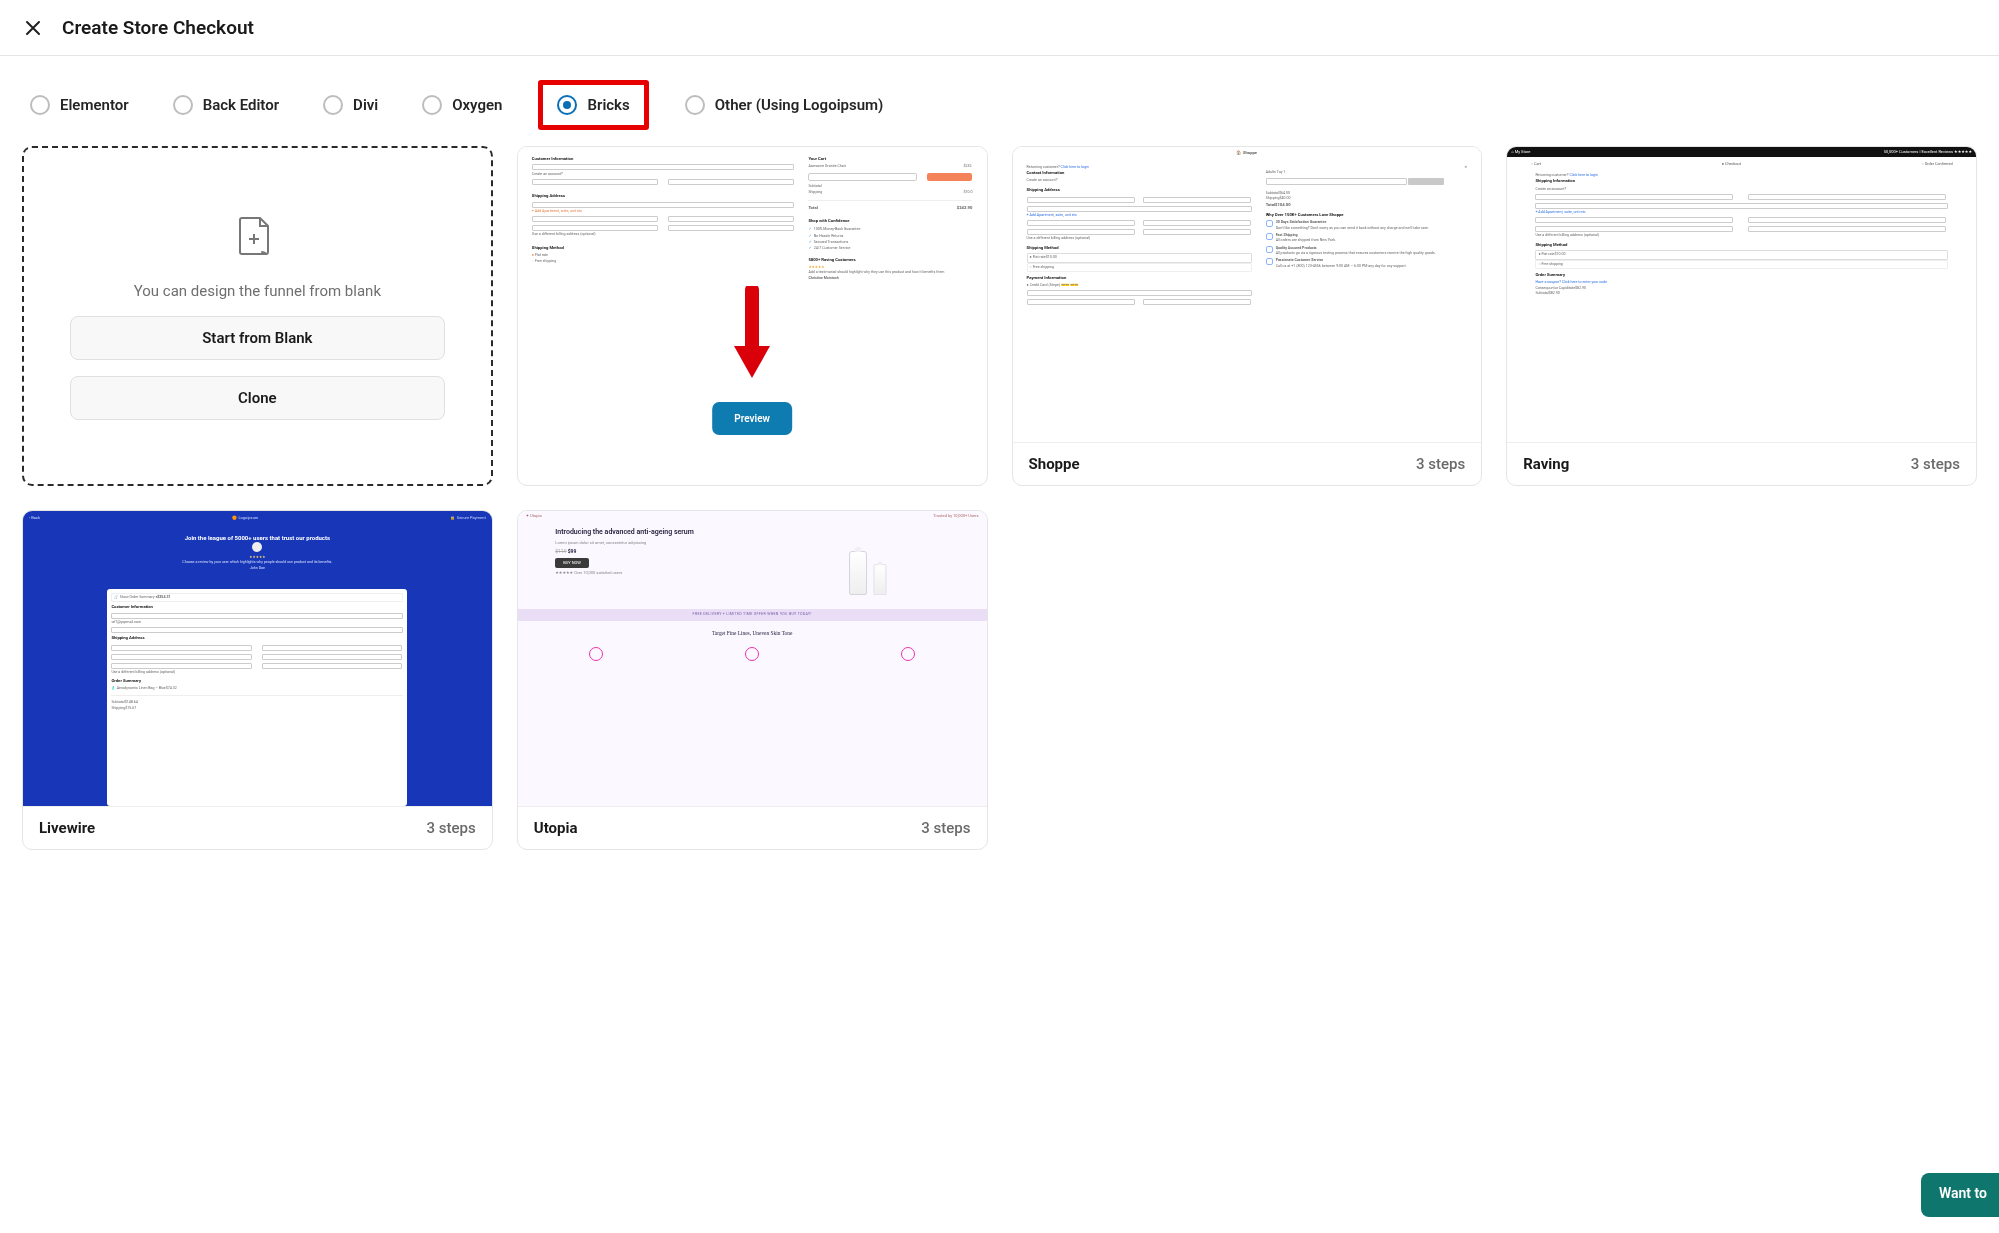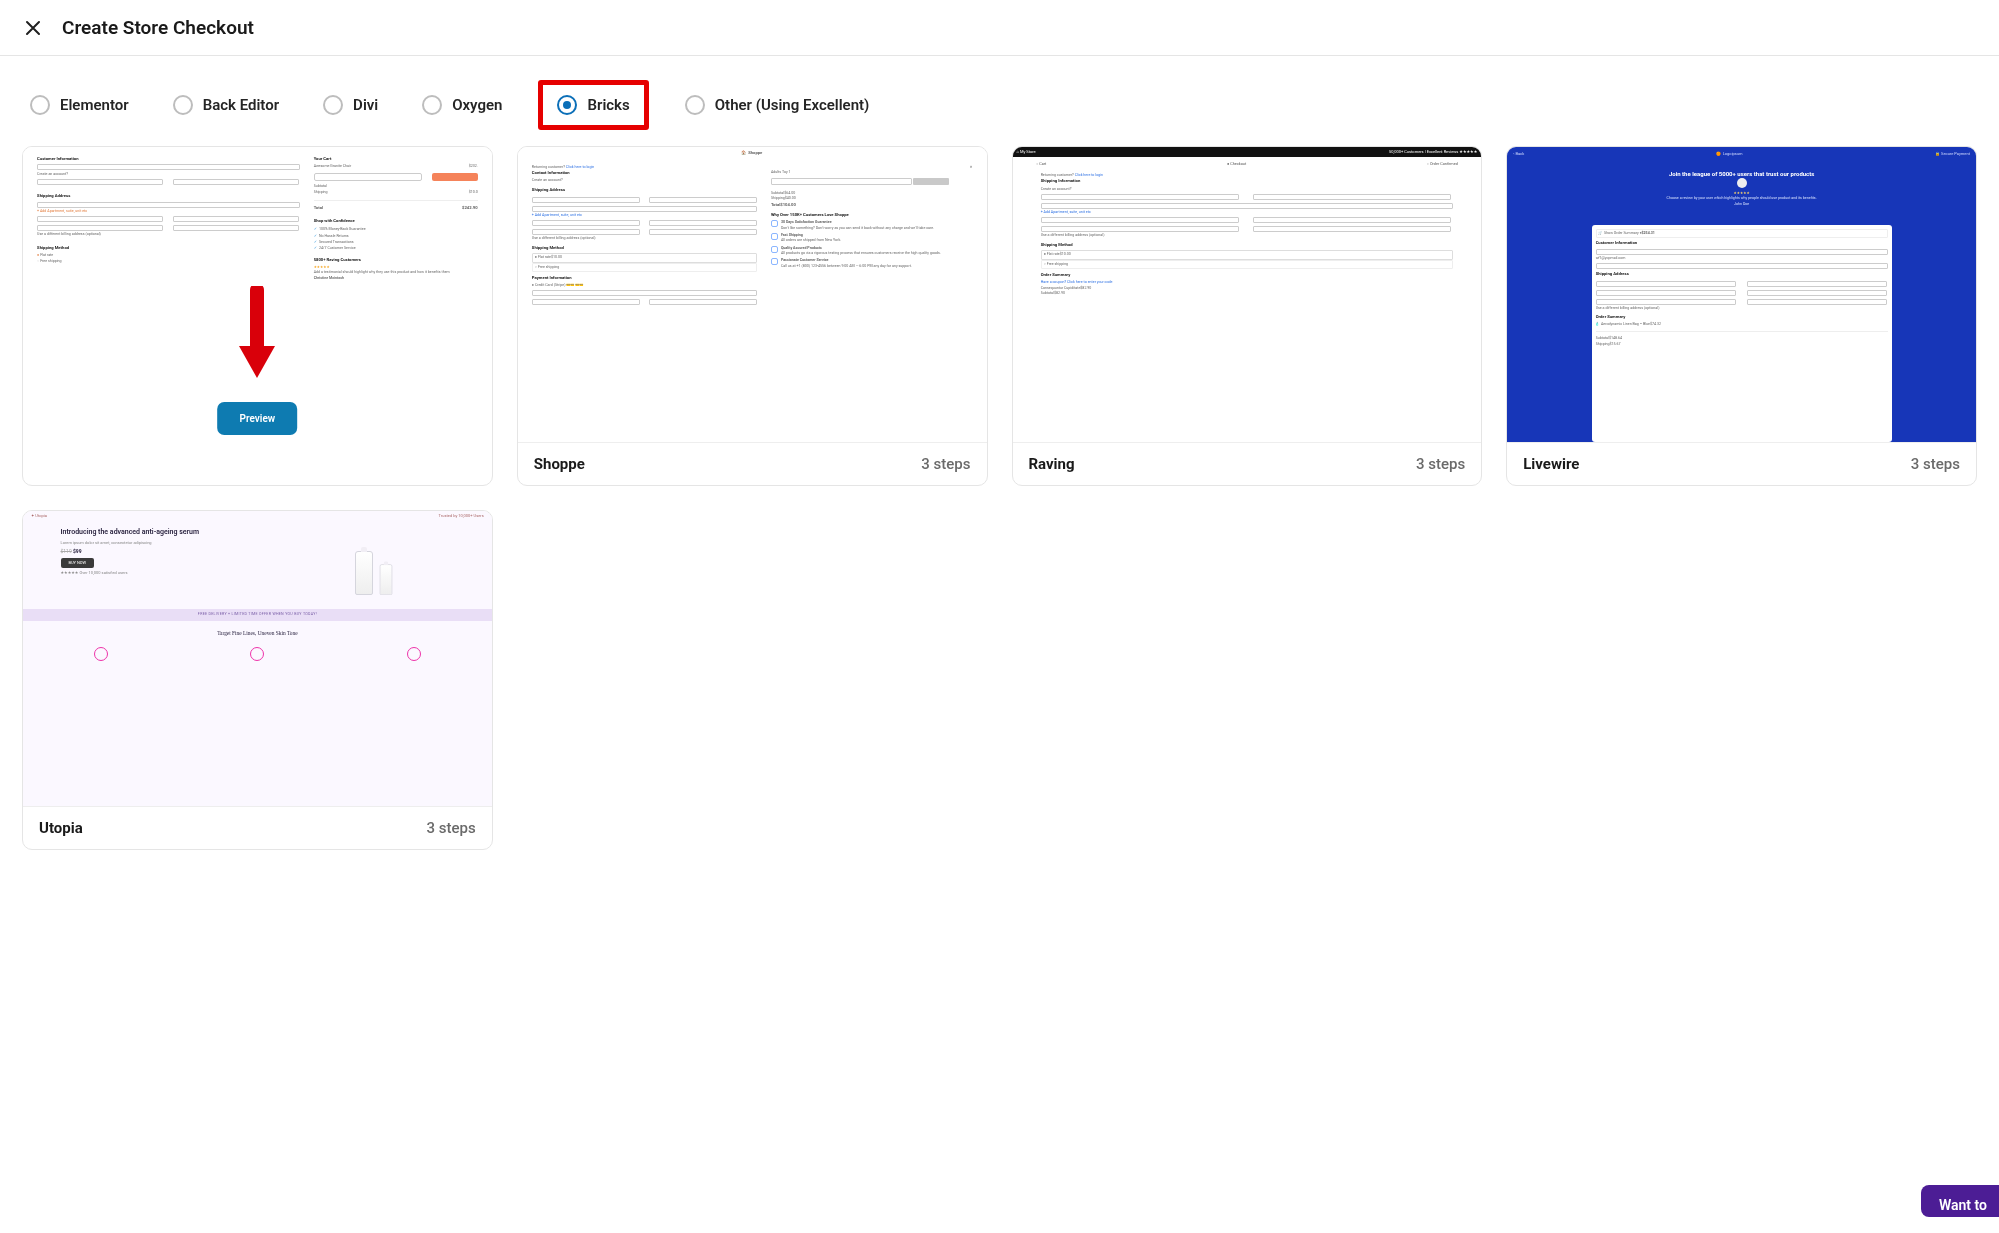--- a/index.html
+++ b/index.html
@@ -212,23 +212,23 @@
   .mock-utopia .stripe{position:absolute;left:0;right:0;top:98px;height:12px;background:#e9def6;color:#7a5ea7;font-size:3.6px;display:flex;align-items:center;justify-content:center;letter-spacing:.3px;}
   .mock-utopia .sub2{position:absolute;left:0;right:0;top:118px;text-align:center;font-size:5.4px;color:#2a2340;font-family:Georgia,serif;}
   .mock-utopia .iconrow{position:absolute;left:0;right:0;top:136px;display:flex;justify-content:space-around;}
   .mock-utopia .pic{width:14px;height:14px;border:0.6px solid #e3a;border-radius:50%;}
 
   
   .divider { height:1px; background:#eee; margin:4px 0; }
   .want-chip {
     position: fixed;
     right: 0; bottom: 16px;
-    background: #4c1d95;
+    background: #0f766e;
     color: #fff;
-    padding: 12px 12px 4px 18px;
+    padding: 12px 12px 16px 18px;
     border-radius: 8px 0 0 8px;
     font-weight: 600;
   }
 
   
   @media (max-width: 1200px) {
     .grid { grid-template-columns: repeat(3, 1fr); }
   }
 </style>
 </head>
@@ -259,26 +259,39 @@
   <label class="tab">
     <span class="radio"></span>
     <span>Oxygen</span>
   </label>
   <label class="tab selected highlight-box">
     <span class="radio"></span>
     <span>Bricks</span>
   </label>
   <label class="tab">
     <span class="radio"></span>
-    <span>Other (Using Excellent)</span>
+    <span>Other (Using Logoipsum)</span>
   </label>
 </div>
 
 <div class="grid">
 
+  <div class="blank-card">
+    <span class="file-ico">
+      <svg viewBox="0 0 48 48" width="48" height="48" fill="none" stroke="currentColor" stroke-width="2">
+        <path d="M12 6h18l8 8v26a2 2 0 0 1-2 2H12a2 2 0 0 1-2-2V8a2 2 0 0 1 2-2z"></path>
+        <path d="M30 6v8h8"></path>
+          <path d="M24 22v10M19 27h10"></path>
+        <path d="M32 40c3 0 4 2 4 2" stroke-linecap="round"></path>
+      </svg>
+    </span>
+    <div class="hint">You can design the funnel from blank</div>
+    <div class="blank-btn">Start from Blank</div>
+    <div class="blank-btn">Clone</div>
+  </div>
 
   <div class="card">
     <div class="thumb">
       <div class="mock mock-minimal">
         <div class="col left">
           <div class="h">Customer Information</div>
           <div class="inp"></div>
           <div class="tiny">Create an account?</div>
           <div class="row">
               <div class="inp half"></div>

